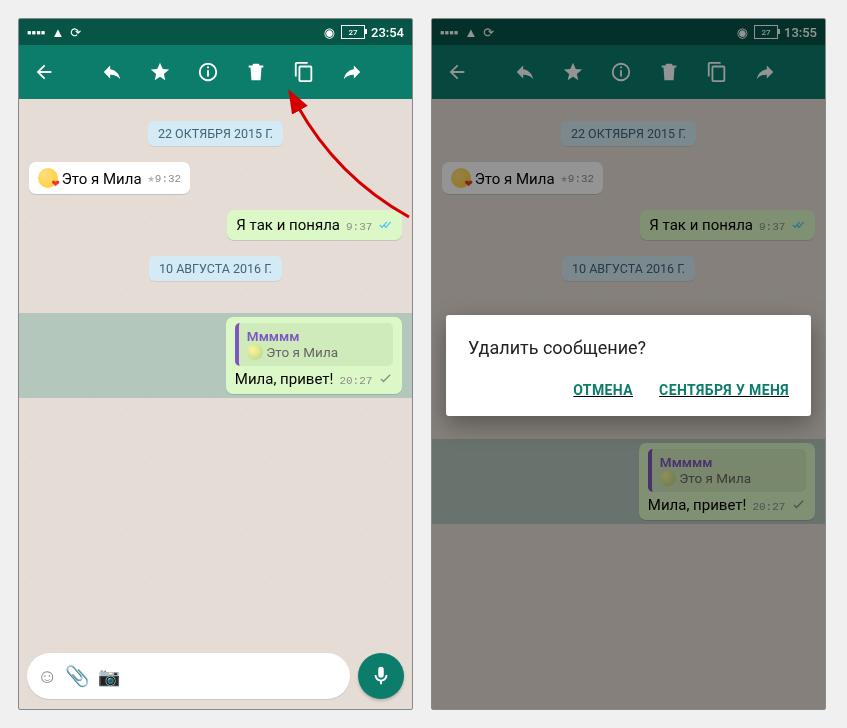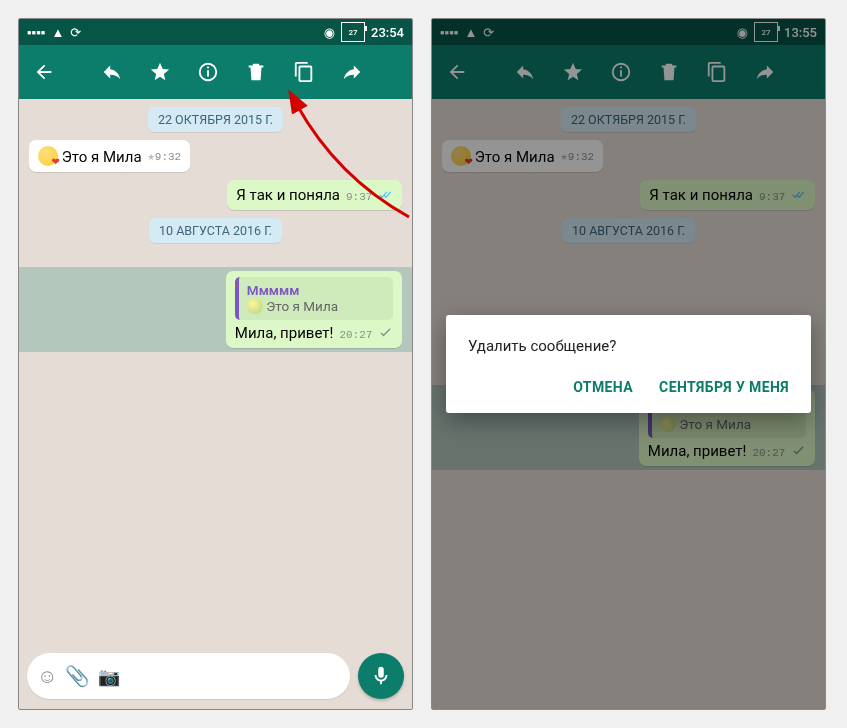--- a/index.html
+++ b/index.html
@@ -36,43 +36,43 @@
     color: #fff;
     display: flex;
     align-items: center;
     padding: 0 8px;
     font-size: 13px;
     font-weight: 500;
     gap: 6px;
   }
   .statusbar .right { margin-left: auto; display: flex; align-items: center; gap: 6px; }
   .batt {
-    border: 1px solid #fff; width: 24px; height: 20px; position: relative;
+    border: 1px solid #fff; width: 24px; height: 14px; position: relative;
     font-size: 8px; display:flex; align-items:center; justify-content:center;
   }
   .batt::after { content:''; position:absolute; right:-3px; top:3px; width:2px; height:5px; background:#fff; }
   .toolbar {
     height: 54px;
     background: #0b7d6a;
     display: flex;
     align-items: center;
     padding: 0 10px;
     gap: 18px;
     color: #fff;
   }
   .toolbar .spacer { width: 2px; }
   .toolbar svg { width: 22px; height: 22px; fill: #fff; }
   .toolbar .icon { display:flex; align-items:center; justify-content:center; width:30px; height:30px; cursor:pointer; }
   .chat-area {
     flex: 1;
     overflow: hidden;
     display: flex;
     flex-direction: column;
-    gap: 8px;
-    padding: 8px 10px 6px;
+    gap: 16px;
+    padding: 22px 10px 6px;
     position: relative;
   }
   .date-chip {
     align-self: center;
     background: #d4eaf4;
     color: #40667a;
     font-size: 12.5px;
     padding: 5px 10px;
     border-radius: 6px;
     box-shadow: 0 1px 0 rgba(0,0,0,0.08);
@@ -166,22 +166,22 @@
   .dim-overlay {
     position:absolute; inset:0; background:rgba(0,0,0,0.42);
     z-index: 5;
   }
   .dialog {
     position:absolute; left:14px; right:14px; top: 296px;
     background:#fff; border-radius:3px; z-index:6;
     box-shadow: 0 8px 24px rgba(0,0,0,0.35);
     padding: 22px 22px 10px;
   }
-  .dialog .title { font-size: 15px; color:#222; margin-bottom: 24px; }
-  .dialog .actions { display:flex; justify-content:flex-end; gap: 26px; padding-bottom: 8px;}
+  .dialog .title { font-size: 18px; color:#222; margin-bottom: 24px; }
+  .dialog .actions { display:flex; justify-content:flex-end; gap: 26px; padding-bottom: 8px; text-decoration: underline;}
   .dialog .actions .dbtn { color:#0b7d6a; font-weight:700; font-size:14px; letter-spacing:0.4px; cursor:pointer; }
   .arrow {
     position:absolute; z-index:9; pointer-events:none;
   }
   .lock { font-size:12px; }
 </style>
 </head>
 <body>
 
 <div class="phone chat-bg">

